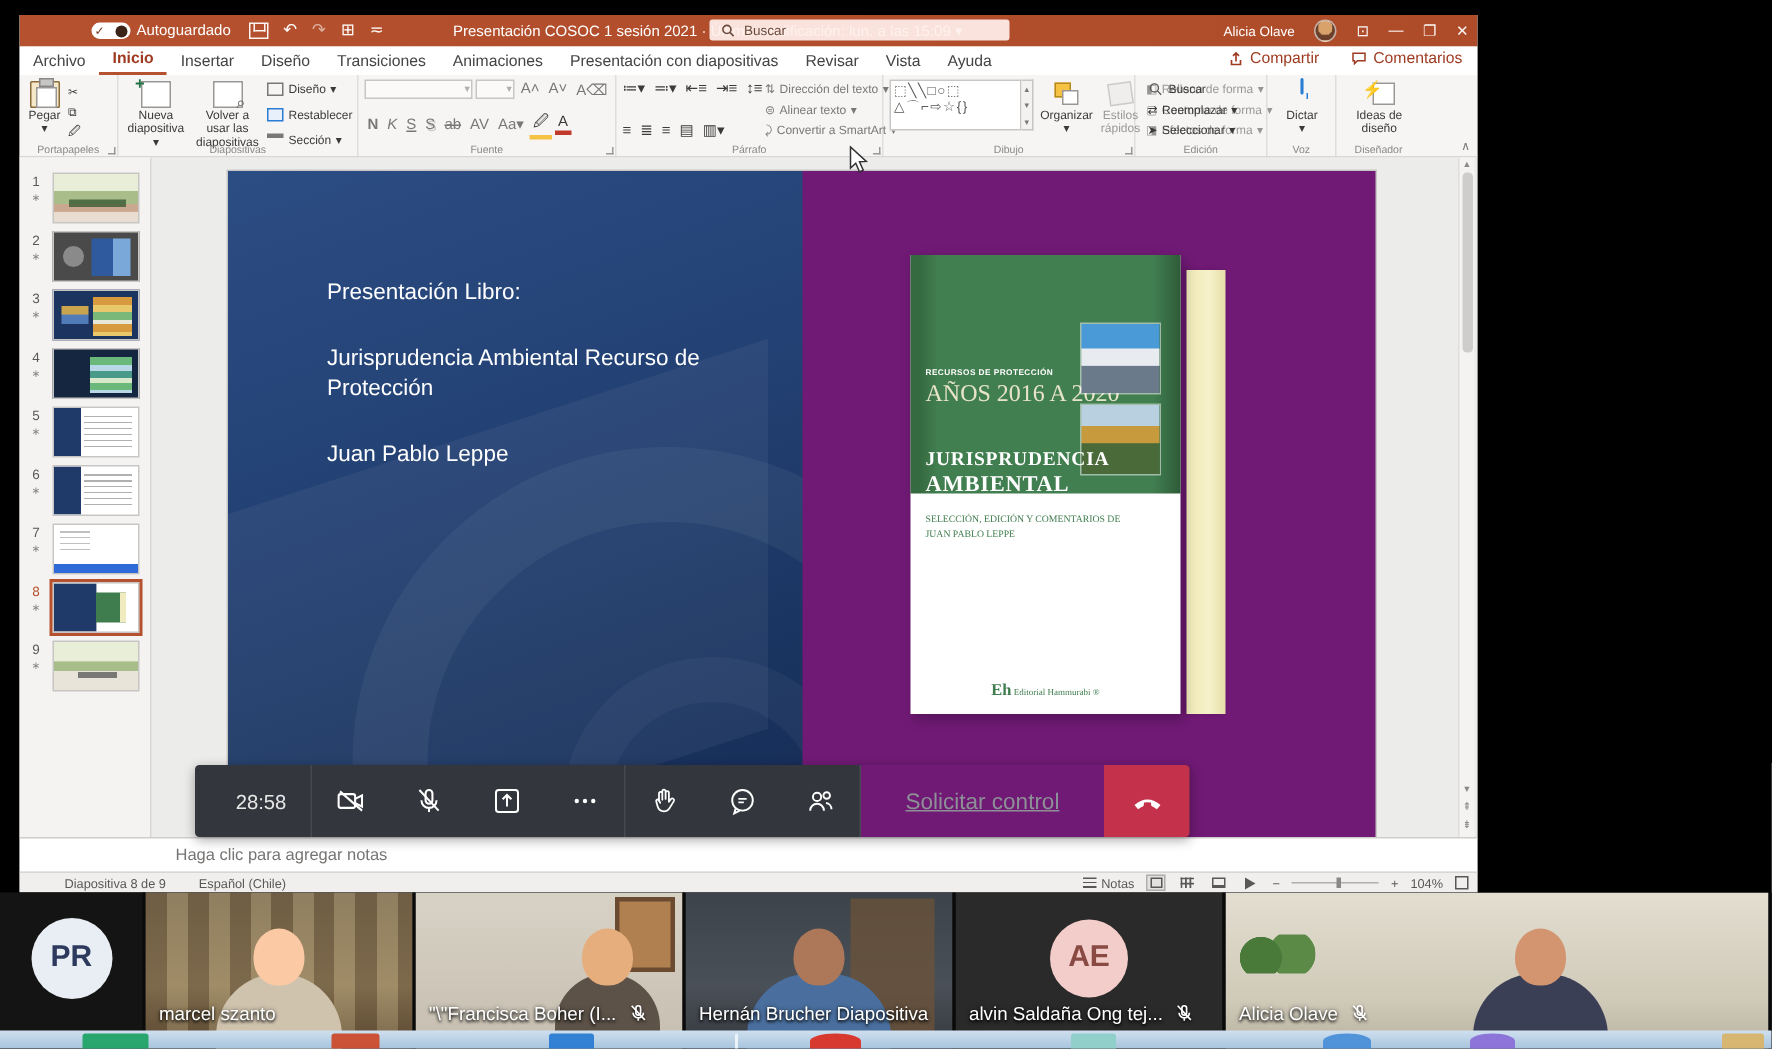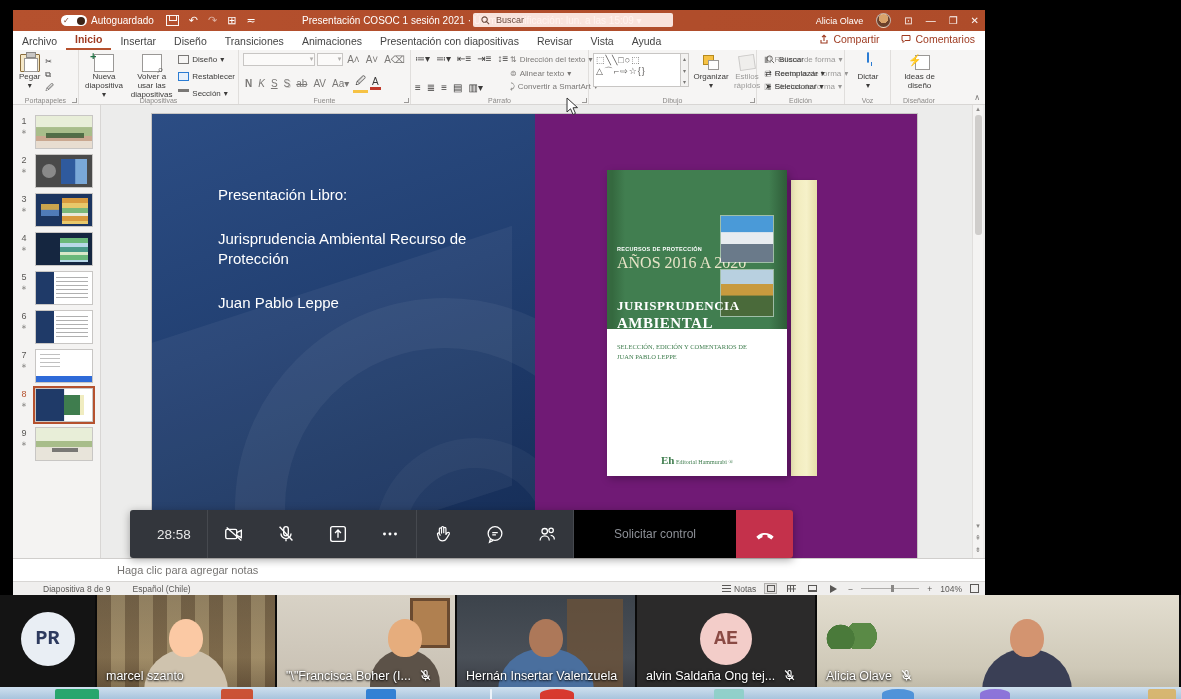--- a/index.html
+++ b/index.html
@@ -169,21 +169,21 @@
   .zoomline .zhandle { position:absolute; left:30px; top:-3px; width:3px; height:7px; background:#8a8886; }
   .fitbox { width:9px; height:9px; border:1px solid #5a5856; }
 
   
   .teams-bar { position:absolute; left:130px; top:510px; width:663px; height:48px; background:#33363c;
     border-radius:3px; display:flex; align-items:stretch; z-index:50; box-shadow:0 2px 8px rgba(0,0,0,.35); color:#fff; }
   .tb-seg { display:flex; align-items:center; }
   .tb-divider { width:1px; background:#46494f; margin:0; }
   .timer { width:66px; justify-content:center; font-size:13.5px; color:#e8e8e8;margin-left:11px; }
   .tbtn { width:52px; display:flex; align-items:center; justify-content:center; }
-  .req-control { flex:1; display:flex; align-items:center; justify-content:center; font-size:12px; color:#8d9097; background:#000000; }
+  .req-control { flex:1; display:flex; align-items:center; justify-content:center; font-size:15px; color:#8d9097; background:#701a75;text-decoration:underline; }
   .hangup { width:57px; background:#c4314b; border-radius:0 3px 3px 0; display:flex; align-items:center; justify-content:center; }
   .tsvg { width:22px; height:22px; }
 
   
   .filmstrip { position:absolute; left:0; top:595px; width:1181px; height:104px; background:#0a0a0a; display:flex; }
   .vtile { position:relative; overflow:hidden; border-right:2px solid #0a0a0a; }
   .vtile.t0 { width:97px; background:#141414; }
   .vtile.t1,.vtile.t2,.vtile.t3,.vtile.t4,.vtile.t5 { width:180px;padding-left:24px; }
   .vtile.t6 { flex:1; }
   .scene { position:absolute; inset:0; }
@@ -204,21 +204,21 @@
   .p1::before { background:#c9a183; }
   .p2 { background:#5c5248; width:70px; }
   .p2::before { background:#b88a64; }
   .p3 { background:#4a6f9e; width:96px; }
   .p3::before { background:#8a6047; }
   .p4 { background:#3e5a66; width:92px; }
   .p4::before { background:#b58e74; }
   .p6 { background:#3a3f55; width:90px; left:58%; }
   .p6::before { background:#a9765a; }
   .init-circle { position:absolute; left:50%; top:42%; transform:translate(-50%,-50%); border-radius:50%;
-    display:flex; align-items:center; justify-content:center; font-weight:bold;font-family:Liberation Mono, monospace; }
+    display:flex; align-items:center; justify-content:center; font-weight:bold; }
   .pr-circle { width:54px; height:54px; background:#e9eef4; color:#2d3a5e; font-size:20px; }
   .ae-circle { width:52px; height:52px; background:#f3cdc9; color:#8a4a44; font-size:20px; }
   .vname { position:absolute; left:9px; bottom:16px; color:#fff; font-size:12.5px;
     text-shadow:0 1px 2px rgba(0,0,0,.9), 0 0 3px rgba(0,0,0,.6); display:flex; align-items:center; gap:7px; white-space:nowrap; }
   .mutesvg { width:15px; height:15px; filter:drop-shadow(0 1px 1px rgba(0,0,0,.8)); }
 
   
   .taskbar { position:absolute; left:0; top:687px; width:1181px; height:12px;
     background:linear-gradient(180deg,#cfe0ef,#a8c4dd); z-index:60; display:flex; align-items:flex-end; }
   .tk { position:absolute; bottom:0; height:10px; border-radius:2px 2px 0 0; opacity:.95; }
@@ -693,21 +693,21 @@
         <path d="M6.5 11.5a5.5 5.5 0 0 0 11 0 M12 17v3" fill="none" stroke="#fff" stroke-width="1.8"></path>
         <line x1="5" y1="4" x2="19" y2="19" stroke="#fff" stroke-width="1.8"></line>
       </svg>
     </span>
   </div>
 
   <div class="vtile t3">
     <div class="scene sc3"></div>
       <div class="person p3"></div>
     <span class="vname">
-        <span>Hernán Insertar Valenzuela</span>
+        <span>Hernán Brucher Diapositiva</span>
       </span>
   </div>
 
 
   <div class="vtile t5">
     <div class="scene sc5"></div>
     <span class="init-circle ae-circle">AE</span>
     <span class="vname">
         <span>alvin Saldaña Ong tej...</span>
       <svg class="mutesvg" viewBox="0 0 24 24">

